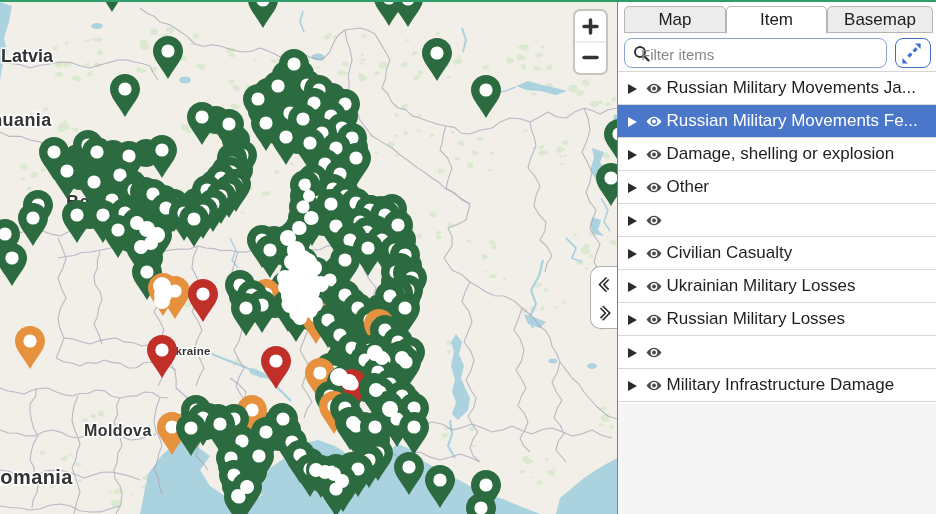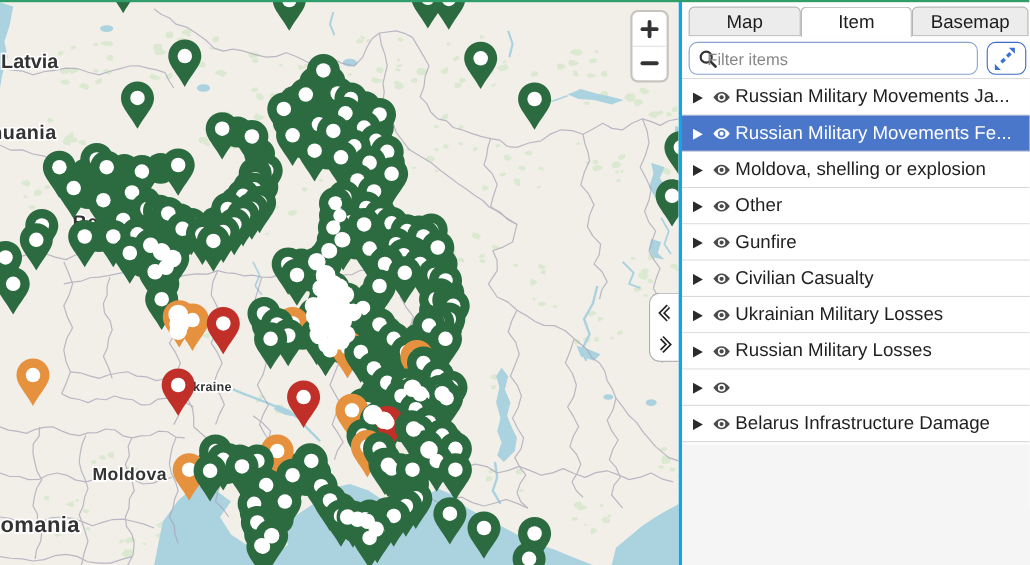--- a/index.html
+++ b/index.html
@@ -1,18 +1,18 @@
 <!DOCTYPE html>
 <html><head><meta charset="utf-8"><style>
 *{margin:0;padding:0;box-sizing:border-box}
 html,body{width:936px;height:514px;overflow:hidden;font-family:"Liberation Sans",sans-serif;background:#fff}
 #stage{position:relative;width:936px;height:514px}
 #map{position:absolute;left:0;top:0;width:617px;height:514px;overflow:hidden}
 #topbar{position:absolute;left:0;top:0;width:936px;height:2px;background:#2f9e68;z-index:60}
-#panel{position:absolute;left:617px;top:0;width:279px;height:514px;background:#fff;border-left:3px solid #0ea5e9;z-index:50}
+#panel{position:absolute;left:617px;top:0;width:279px;height:514px;background:#fff;border-left:1px solid #0ea5e9;z-index:50}
 .tab{position:absolute;top:6px;height:27px;background:#ececec;border:1px solid #b5b5b5;border-radius:5px 5px 0 0;
  font-size:17px;color:#1c1c1c;text-align:center;line-height:25px}
 .tab.active{background:#fff;border-bottom:1px solid #fff;height:28px;z-index:2}
 #searchrow{position:absolute;left:0;top:33px;width:319px;height:40px;background:#fdfdfd}
 #filter{position:absolute;left:6px;top:4.5px;width:263px;height:30px;border:1.5px solid #8aa2cf;border-radius:8px;background:#fff}
 #filter span{position:absolute;left:16px;top:7px;font-size:15px;color:#878787}
 #expand{position:absolute;left:277px;top:4.5px;width:36px;height:30px;border:1.5px solid #3e6ac9;border-radius:8px;background:#fff}
 #list{position:absolute;left:0;top:71px;width:319px;border-top:1px solid #d8d8d8}
 .row{position:relative;height:33px;border-bottom:1px solid #d8d8d8;background:#fff;color:#1f1f1f}
 .row.sel{background:#4a77c9;color:#fff}
@@ -1633,21 +1633,21 @@
   </div>
   <div class="row">
    <svg width="9" height="10" viewBox="0 0 9 10" style="left:10px;top:11.5px">
             <path d="M0 0 L9 5 L0 10 Z" fill="#2b2b2b"></path>
           </svg>
    <svg width="16" height="11" viewBox="0 0 16 11" style="left:28px;top:11px">
     <path d="M0.5 5.5 Q4 0.7 8 0.7 Q12 0.7 15.5 5.5 Q12 10.3 8 10.3 Q4 10.3 0.5 5.5 Z" fill="#4a4a4a"></path>
     <circle cx="8" cy="5.5" r="3.4" fill="#fff"></circle>
     <circle cx="8" cy="5.5" r="1.9" fill="#4a4a4a"></circle>
    </svg>
-   <div class="txt">Moldova, shelling or explosion</div>
+   <div class="txt">Damage, shelling or explosion</div>
   </div>
   <div class="row">
    <svg width="9" height="10" viewBox="0 0 9 10" style="left:10px;top:11.5px">
             <path d="M0 0 L9 5 L0 10 Z" fill="#2b2b2b"></path>
           </svg>
    <svg width="16" height="11" viewBox="0 0 16 11" style="left:28px;top:11px">
     <path d="M0.5 5.5 Q4 0.7 8 0.7 Q12 0.7 15.5 5.5 Q12 10.3 8 10.3 Q4 10.3 0.5 5.5 Z" fill="#4a4a4a"></path>
     <circle cx="8" cy="5.5" r="3.4" fill="#fff"></circle>
     <circle cx="8" cy="5.5" r="1.9" fill="#4a4a4a"></circle>
    </svg>
@@ -1655,21 +1655,20 @@
   </div>
   <div class="row">
    <svg width="9" height="10" viewBox="0 0 9 10" style="left:10px;top:11.5px">
             <path d="M0 0 L9 5 L0 10 Z" fill="#2b2b2b"></path>
           </svg>
    <svg width="16" height="11" viewBox="0 0 16 11" style="left:28px;top:11px">
     <path d="M0.5 5.5 Q4 0.7 8 0.7 Q12 0.7 15.5 5.5 Q12 10.3 8 10.3 Q4 10.3 0.5 5.5 Z" fill="#4a4a4a"></path>
     <circle cx="8" cy="5.5" r="3.4" fill="#fff"></circle>
     <circle cx="8" cy="5.5" r="1.9" fill="#4a4a4a"></circle>
    </svg>
-   <div class="txt">Gunfire</div>
   </div>
   <div class="row">
    <svg width="9" height="10" viewBox="0 0 9 10" style="left:10px;top:11.5px">
             <path d="M0 0 L9 5 L0 10 Z" fill="#2b2b2b"></path>
           </svg>
    <svg width="16" height="11" viewBox="0 0 16 11" style="left:28px;top:11px">
     <path d="M0.5 5.5 Q4 0.7 8 0.7 Q12 0.7 15.5 5.5 Q12 10.3 8 10.3 Q4 10.3 0.5 5.5 Z" fill="#4a4a4a"></path>
     <circle cx="8" cy="5.5" r="3.4" fill="#fff"></circle>
     <circle cx="8" cy="5.5" r="1.9" fill="#4a4a4a"></circle>
    </svg>
@@ -1709,17 +1708,17 @@
   </div>
   <div class="row">
    <svg width="9" height="10" viewBox="0 0 9 10" style="left:10px;top:11.5px">
             <path d="M0 0 L9 5 L0 10 Z" fill="#2b2b2b"></path>
           </svg>
    <svg width="16" height="11" viewBox="0 0 16 11" style="left:28px;top:11px">
     <path d="M0.5 5.5 Q4 0.7 8 0.7 Q12 0.7 15.5 5.5 Q12 10.3 8 10.3 Q4 10.3 0.5 5.5 Z" fill="#4a4a4a"></path>
     <circle cx="8" cy="5.5" r="3.4" fill="#fff"></circle>
     <circle cx="8" cy="5.5" r="1.9" fill="#4a4a4a"></circle>
    </svg>
-   <div class="txt">Belarus Infrastructure Damage</div>
+   <div class="txt">Military Infrastructure Damage</div>
   </div> 
       </div>
  <div id="below"></div>
 </div>
 </div>
 </body></html>

